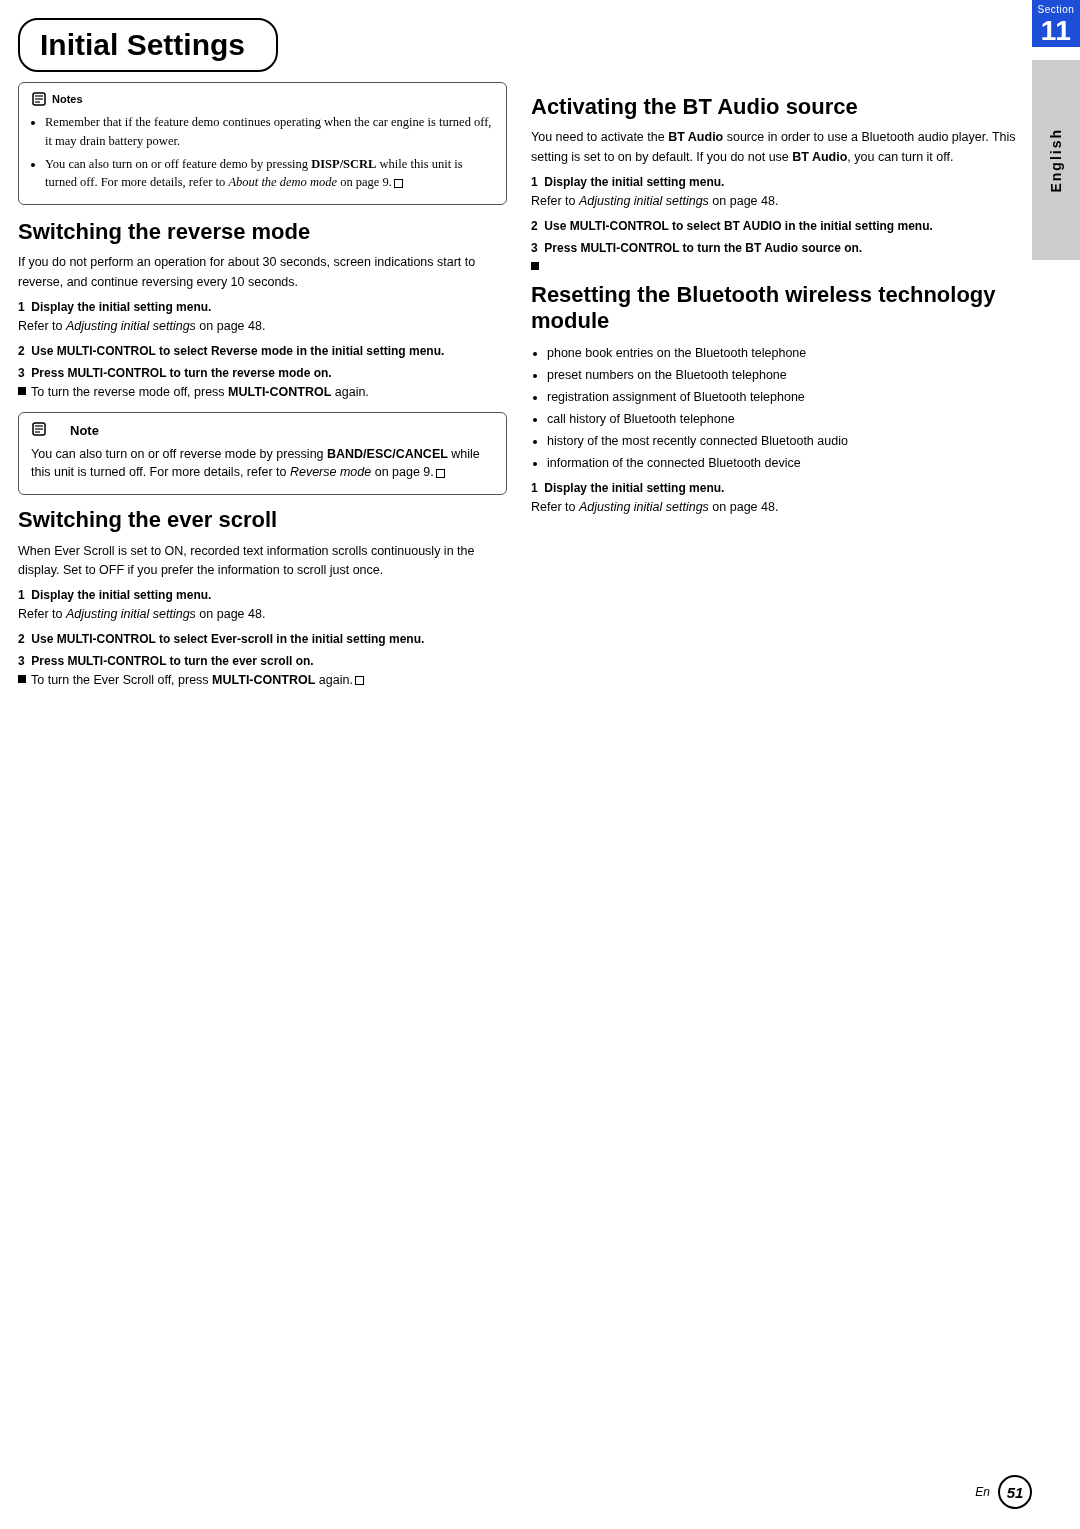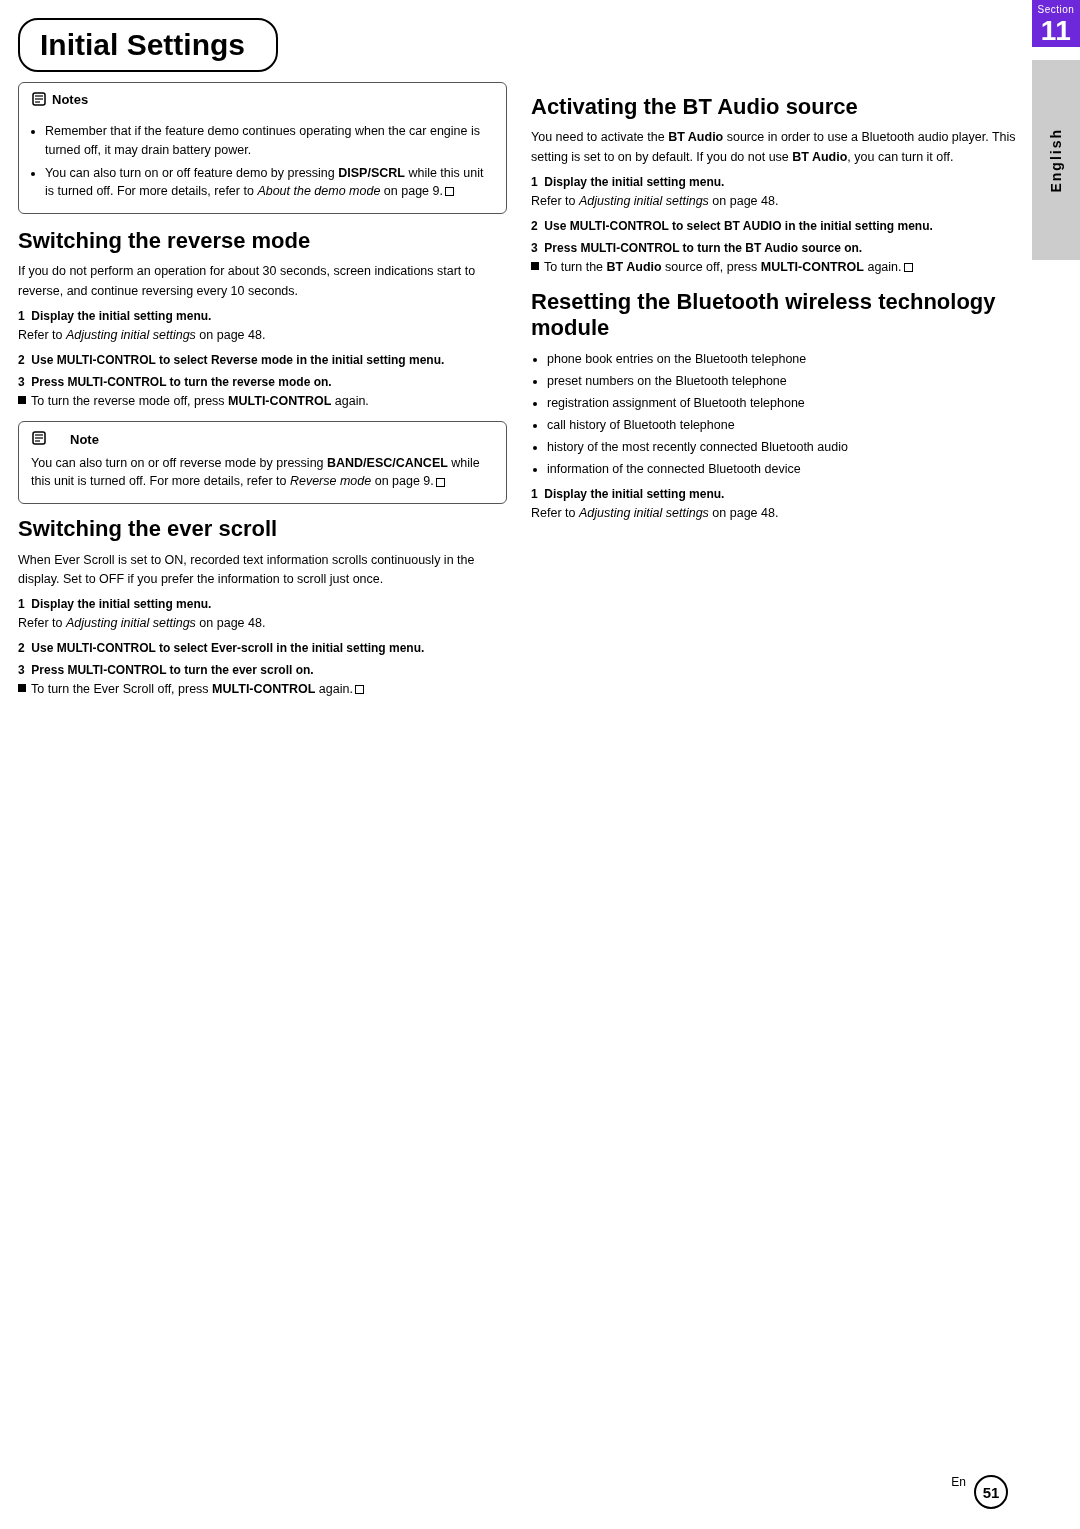--- a/index.html
+++ b/index.html
@@ -20,21 +20,21 @@
       position: relative;
       padding: 0;
     }
 
     
     .section-tab {
       position: absolute;
       top: 0;
       right: 0;
       width: 48px;
-      background: #6d28d9;
+      background: #1d4ed8;
       color: #fff;
       text-align: center;
       padding: 4px 2px 2px;
       font-size: 10px;
       letter-spacing: 0.5px;
     }
     .section-tab .section-label {
       font-size: 10px;
       display: block;
       margin-bottom: 2px;
@@ -101,32 +101,33 @@
       border: 1.5px solid #555;
       border-radius: 6px;
       padding: 8px 12px;
       margin-bottom: 14px;
     }
     .notes-box .notes-title {
       display: flex;
       align-items: center;
       gap: 5px;
       font-weight: bold;
-      font-size: 13px;
-      margin-bottom: 15px;
+      font-size: 11px;
+      margin-bottom: 6px;
     }
     .notes-box .notes-title .pencil-icon {
       display: inline-block;
       width: 16px;
       height: 16px;
     }
     .notes-box ul {
       padding-left: 14px;
       font-size: 12.5px;
       line-height: 1.5;
+      font-family: Liberation Serif, serif;
     }
     .notes-box ul li {
       margin-bottom: 4px;
     }
 
     
     .section-title {
       font-size: 22px;
       font-weight: bold;
       margin-bottom: 8px;
@@ -211,25 +212,26 @@
       margin: 6px 0;
     }
     .bullet-list li {
       margin-bottom: 2px;
     }
 
     
     .page-footer {
       position: absolute;
       bottom: 20px;
-      right: 72px;
-      display: flex;
-      align-items: flex-start;
+      right: 48px;
+      display: flex;
+      align-items: center;
       gap: 8px;
       font-size: 13px;
+      font-style: italic;
     }
     .page-footer .lang-label {
       font-size: 12px;
     }
     .page-footer .page-number {
       border: 2px solid #000;
       border-radius: 50%;
       width: 34px;
       height: 34px;
       display: flex;
@@ -363,21 +365,20 @@
 
         <div class="step-heading">
           <span class="step-number">2</span>&nbsp;&nbsp;<span>Use <b>MULTI-CONTROL</b> to select <b>BT AUDIO in the initial setting menu.</b></span>
         </div>
 
         <div class="step-heading">
           <span class="step-number">3</span>&nbsp;&nbsp;<span>Press <b>MULTI-CONTROL</b> to turn the <b>BT Audio source on.</b></span>
         </div>
         <div class="sub-step">
           <span class="bullet-sq"></span>
-          <span>To turn the <b>BT Audio</b> source off, press <b>MULTI-CONTROL</b> again.<span class="sq"></span></span>
         </div>
       </div>
 
       <div style="margin-top: 10px;">
         <div class="section-title">Resetting the Bluetooth wireless technology module</div>
 
         <ul class="bullet-list">
           <li>phone book entries on the Bluetooth telephone</li>
           <li>preset numbers on the Bluetooth telephone</li>
           <li>registration assignment of Bluetooth telephone</li>

